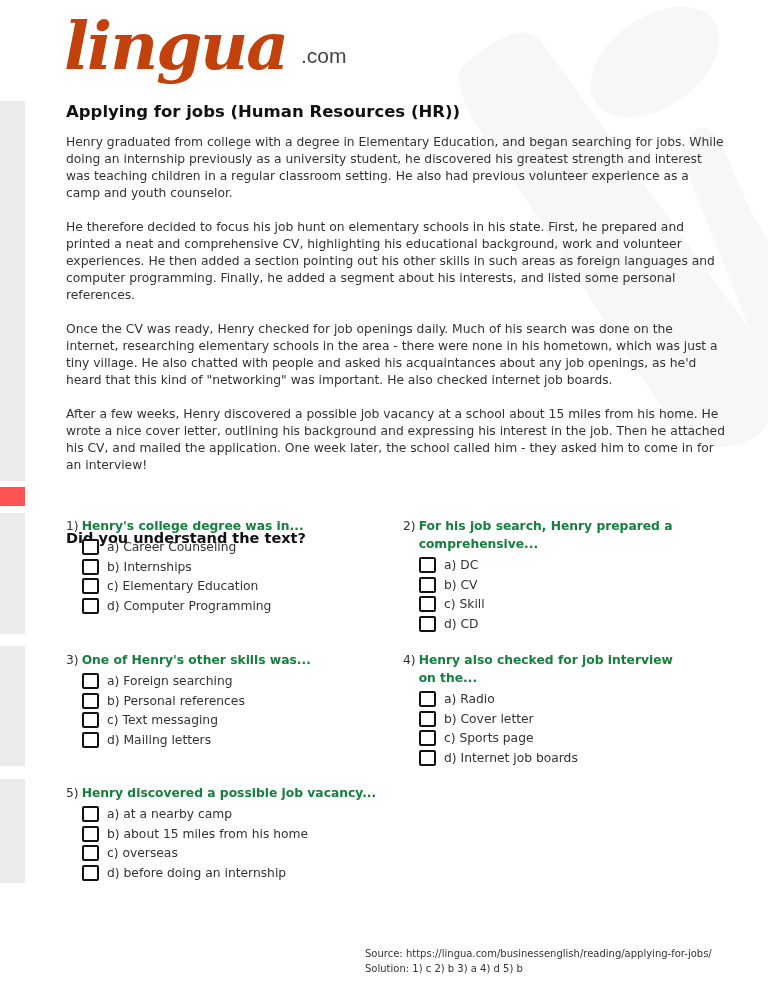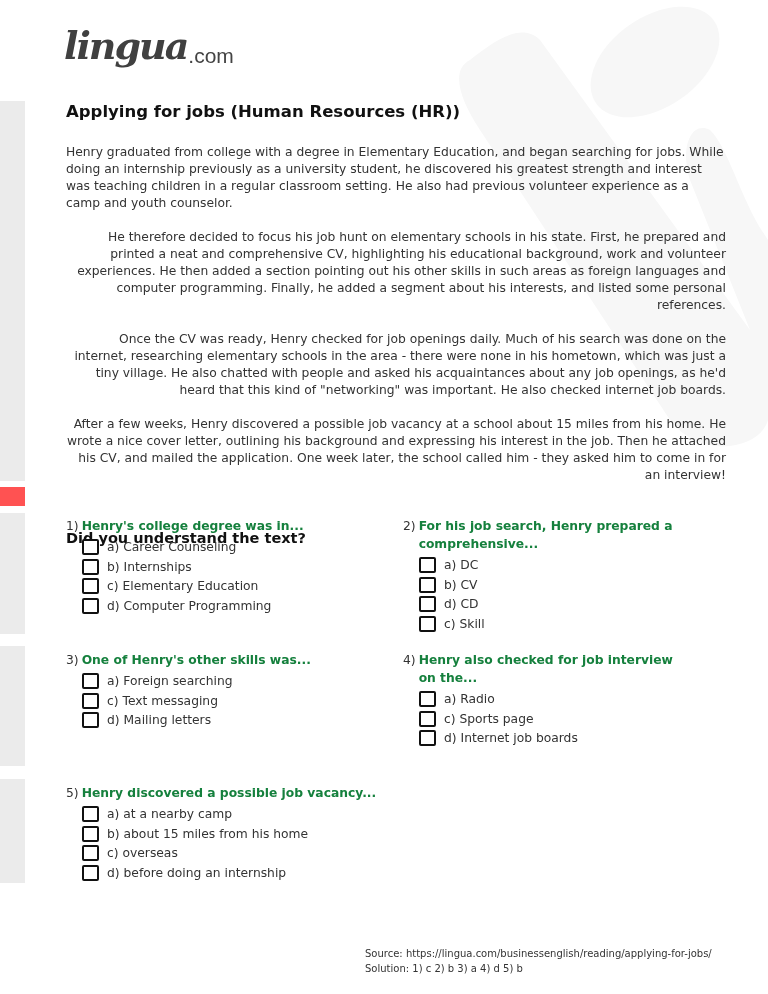--- a/index.html
+++ b/index.html
@@ -2,26 +2,26 @@
 <html><head>
 <meta charset="utf-8">
 <style>
   * { margin:0; padding:0; box-sizing:border-box; }
   html, body { width:768px; height:994px; background:#ffffff; overflow:hidden; }
   body { position:relative; font-family:"DejaVu Sans", sans-serif; color:#222; }
   .watermark { position:absolute; left:440px; top:0; width:328px; height:460px; z-index:0; }
   .sidebar-bar { position:absolute; left:0; width:25px; background:#ebebeb; }
   .sidebar-bar.red { background:#ff5252; }
   .logo { position:absolute; left:64px; top:16px; height:60px; display:flex; align-items:flex-end; z-index:1; }
-  .logo-script { font-family:"DejaVu Serif", serif; font-style:italic; font-weight:bold; font-size:38px; color:#404040; letter-spacing:-2px; line-height:60px; }
-  .logo-com { font-family:"Liberation Sans", sans-serif; font-size:21px; color:#444; margin-left:1px; margin-bottom:8px; }
+  .logo-script { font-family:"DejaVu Serif", serif; font-style:italic; font-weight:bold; font-size:66px; color:#c2410c; letter-spacing:-2px; line-height:60px; }
+  .logo-com { font-family:"Liberation Sans", sans-serif; font-size:21px; color:#444; margin-left:14px; margin-bottom:8px; }
   .content { position:absolute; left:66px; top:100px; width:660px; z-index:1; }
   .title { font-size:16.5px; font-weight:bold; color:#111; line-height:24px; }
-  .para { font-size:12.3px; line-height:17px; color:#333; margin-top:20px; }
-  .para + .para { margin-top:17px;text-align:right; }
+  .para { font-size:12.3px; line-height:17px; color:#333; margin-top:10px; }
+  .para + .para { margin-top:17px; }
   .section-title { position:absolute; left:66px; top:485px; font-size:14.5px; font-weight:bold; color:#111; z-index:1;margin-top:45px; }
   .question { position:absolute; width:300px; z-index:1; }
   .q-head { display:flex; font-size:12.3px; line-height:18px; }
   .q-num { color:#333; margin-right:3px; white-space:nowrap; }
   .q-text { font-weight:bold; color:#15803d; }
   .options { margin-left:16px; margin-top:2px; }
   .option { display:flex; align-items:center; height:19.7px; font-size:12.3px; color:#333; }
   .checkbox { width:17px; height:16px; border:2px solid #111; border-radius:2px; margin-right:8px; background:#fff; flex-shrink:0; }
   .footer { position:absolute; left:365px; top:946px; font-size:10px; line-height:15px; color:#333; z-index:1; }
 </style>
@@ -88,38 +88,42 @@
     <label class="option">
         <span class="checkbox"></span>
         <span>a) DC</span>
       </label>
     <label class="option">
         <span class="checkbox"></span>
         <span>b) CV</span>
       </label>
     <label class="option">
         <span class="checkbox"></span>
-        <span>d) CD</span>
+        <span>c)  Skill</span>
       </label>
     <label class="option">
         <span class="checkbox"></span>
-        <span>c)  Skill</span>
+        <span>d) CD</span>
       </label>
   </div>
 </div>
 
 <div class="question" style="left:66px;top:651px;">
   <div class="q-head">
       <span class="q-num">3)</span>
       <span class="q-text">One of Henry's other skills was...</span>
     </div>
   <div class="options">
     <label class="option">
         <span class="checkbox"></span>
         <span>a) Foreign searching</span>
+      </label>
+    <label class="option">
+        <span class="checkbox"></span>
+        <span>b) Personal references</span>
       </label>
     <label class="option">
         <span class="checkbox"></span>
         <span>c)  Text messaging</span>
       </label>
     <label class="option">
         <span class="checkbox"></span>
         <span>d) Mailing letters</span>
       </label>
   </div>
@@ -127,20 +131,24 @@
 
 <div class="question" style="left:403px;top:651px;width:280px;">
   <div class="q-head">
       <span class="q-num">4)</span>
       <span class="q-text">Henry also checked for job interview on the...</span>
     </div>
   <div class="options">
     <label class="option">
         <span class="checkbox"></span>
         <span>a) Radio</span>
+      </label>
+    <label class="option">
+        <span class="checkbox"></span>
+        <span>b) Cover letter</span>
       </label>
     <label class="option">
         <span class="checkbox"></span>
         <span>c)  Sports page</span>
       </label>
     <label class="option">
         <span class="checkbox"></span>
         <span>d) Internet job boards</span>
       </label>
   </div>

